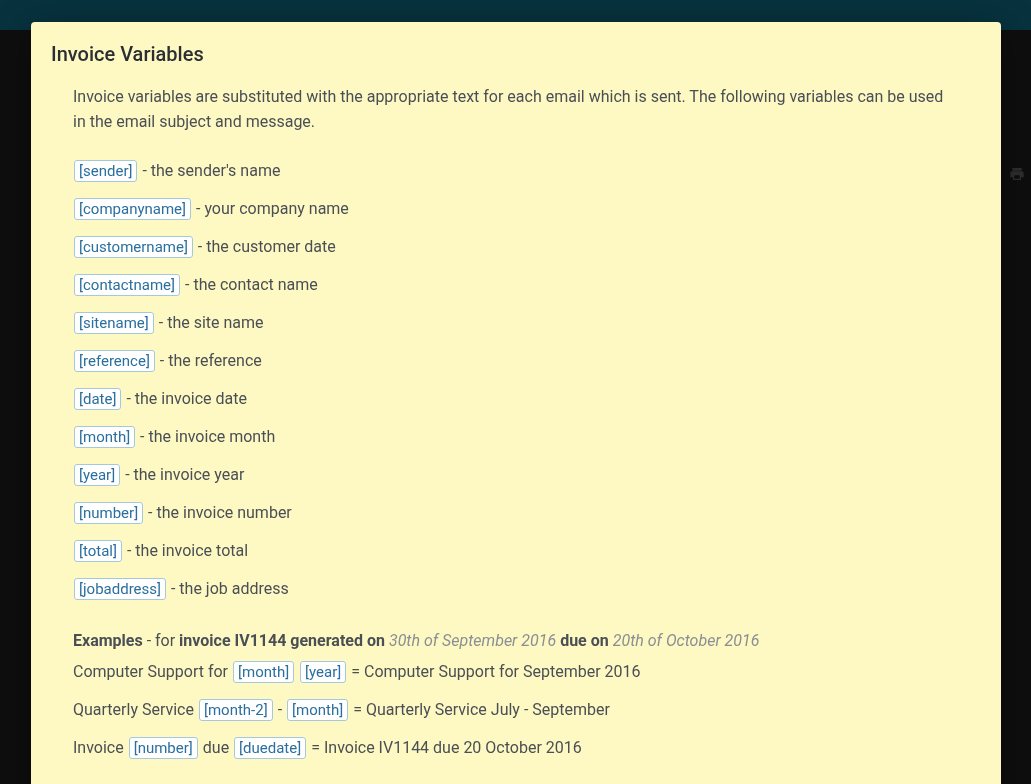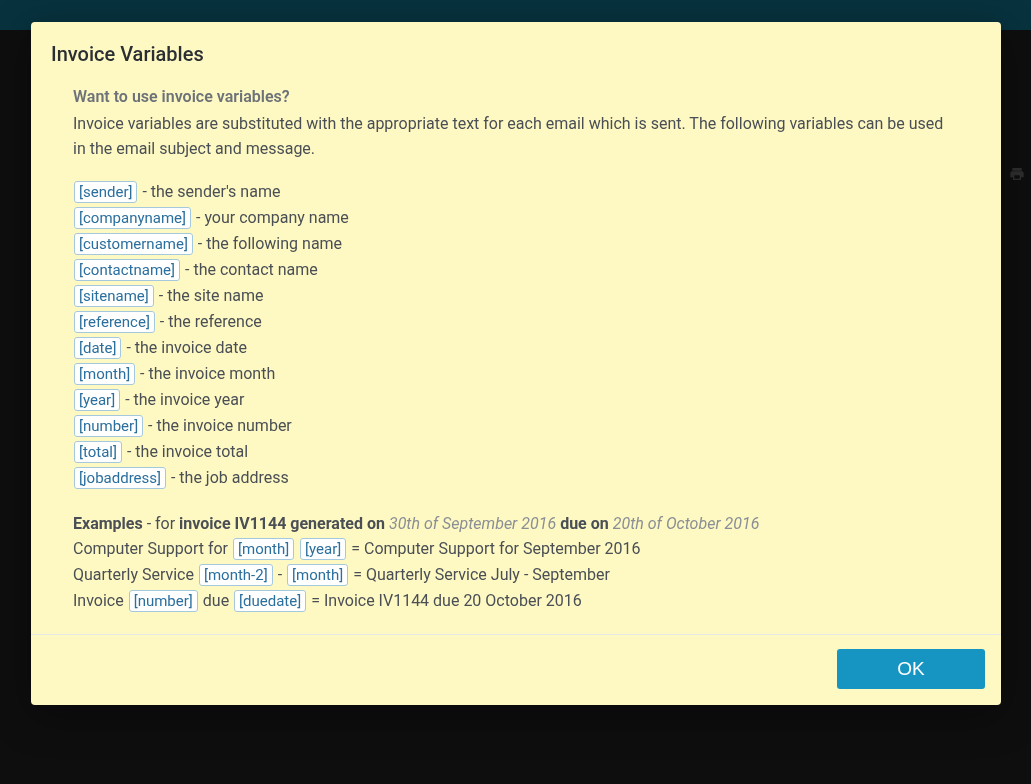--- a/index.html
+++ b/index.html
@@ -87,21 +87,21 @@
   .token {
     display: inline-block;
     border: 1px solid #a4c9dc;
     color: #2a6f9e;
     background: #ffffff;
     border-radius: 3px;
     padding: 0px 4px;
     font-size: 15px;
     line-height: 20px;
     vertical-align: baseline;
-    margin: 2px 1px;
+    margin: 8px 1px;
   }
   .token::before { content: "["; }
   .token::after  { content: "]"; }
 
   .dash {
     color: #4a4f55;
     text-align: center;
   }
 
   .examples-block { }
@@ -152,27 +152,26 @@
 <div class="overlay"></div>
 
 <div class="modal">
 
   <div class="modal-header">
     <h2 class="modal-title">Invoice Variables</h2>
   </div>
 
   <div class="modal-body">
 
-    <p class="lead">Want to use invoice variables?</p>
     <p class="intro">Invoice variables are substituted with the appropriate text for each email which is sent. The following variables can be used in the email subject and message.</p>
 
     <div class="var-list" id="var-list">
         <p class="var-line"><span class="token">sender</span><span class="dash"> - the sender's name</span></p>
         <p class="var-line"><span class="token">companyname</span><span class="dash"> - your company name</span></p>
-        <p class="var-line"><span class="token">customername</span><span class="dash"> - the following name</span></p>
+        <p class="var-line"><span class="token">customername</span><span class="dash"> - the customer date</span></p>
         <p class="var-line"><span class="token">contactname</span><span class="dash"> - the contact name</span></p>
         <p class="var-line"><span class="token">sitename</span><span class="dash"> - the site name</span></p>
         <p class="var-line"><span class="token">reference</span><span class="dash"> - the reference</span></p>
         <p class="var-line"><span class="token">date</span><span class="dash"> - the invoice date</span></p>
         <p class="var-line"><span class="token">month</span><span class="dash"> - the invoice month</span></p>
         <p class="var-line"><span class="token">year</span><span class="dash"> - the invoice year</span></p>
         <p class="var-line"><span class="token">number</span><span class="dash"> - the invoice number</span></p>
         <p class="var-line"><span class="token">total</span><span class="dash"> - the invoice total</span></p>
         <p class="var-line"><span class="token">jobaddress</span><span class="dash"> - the job address</span></p>
       </div>

